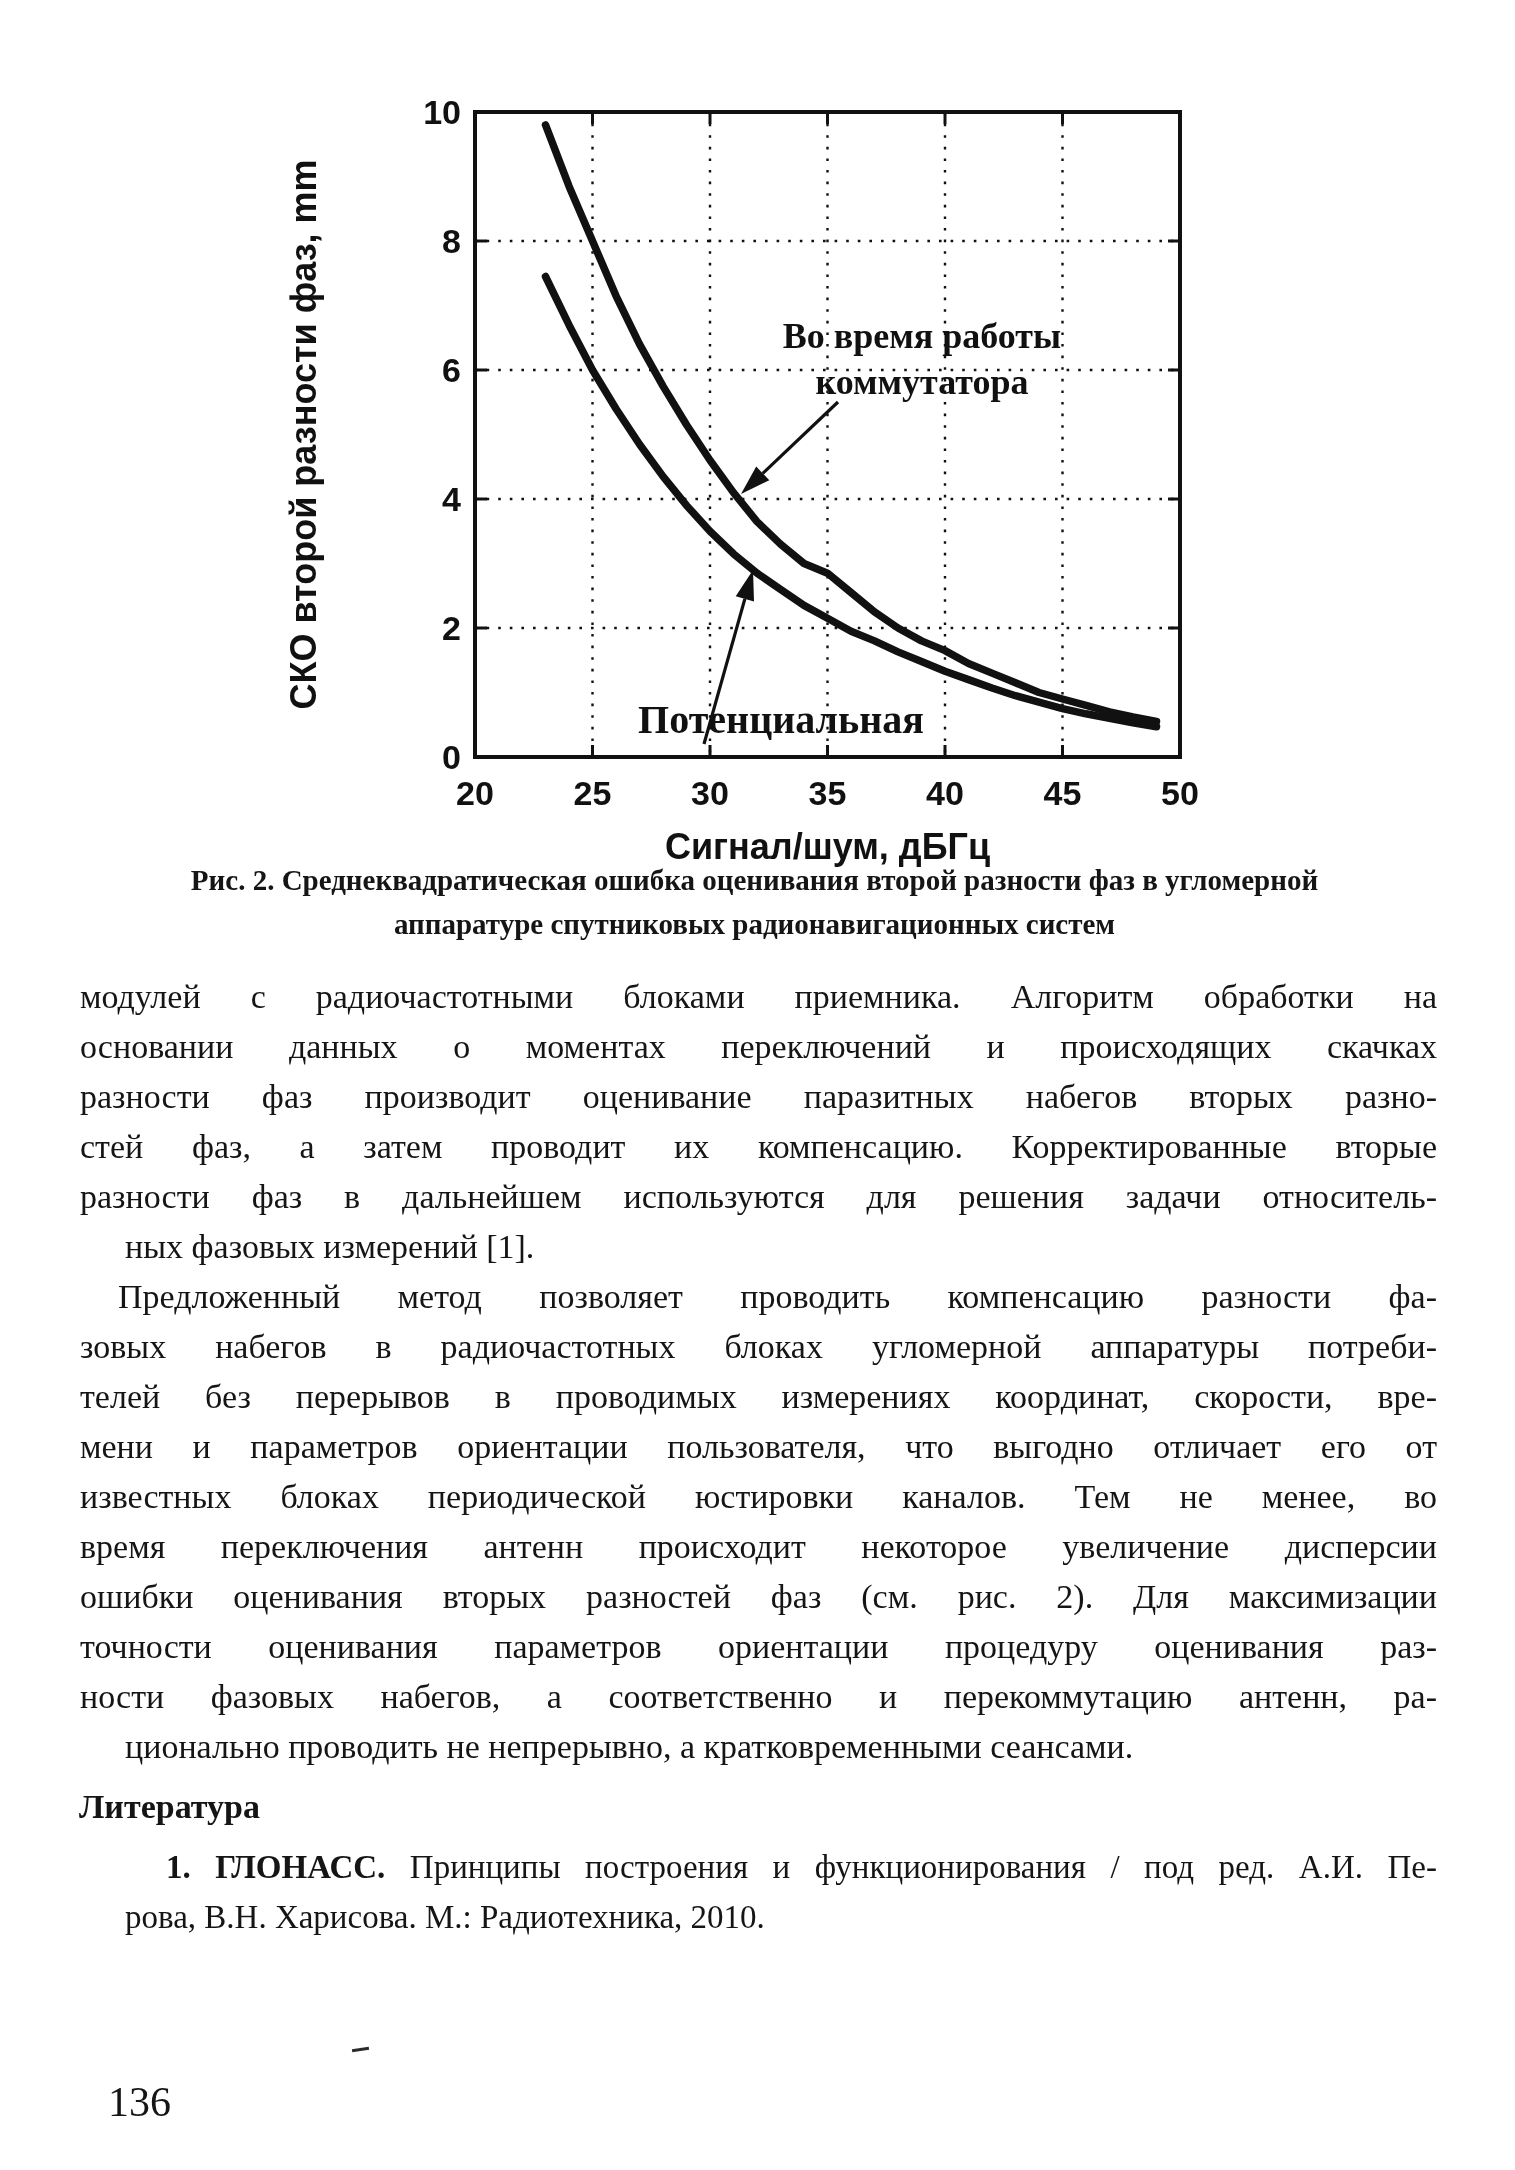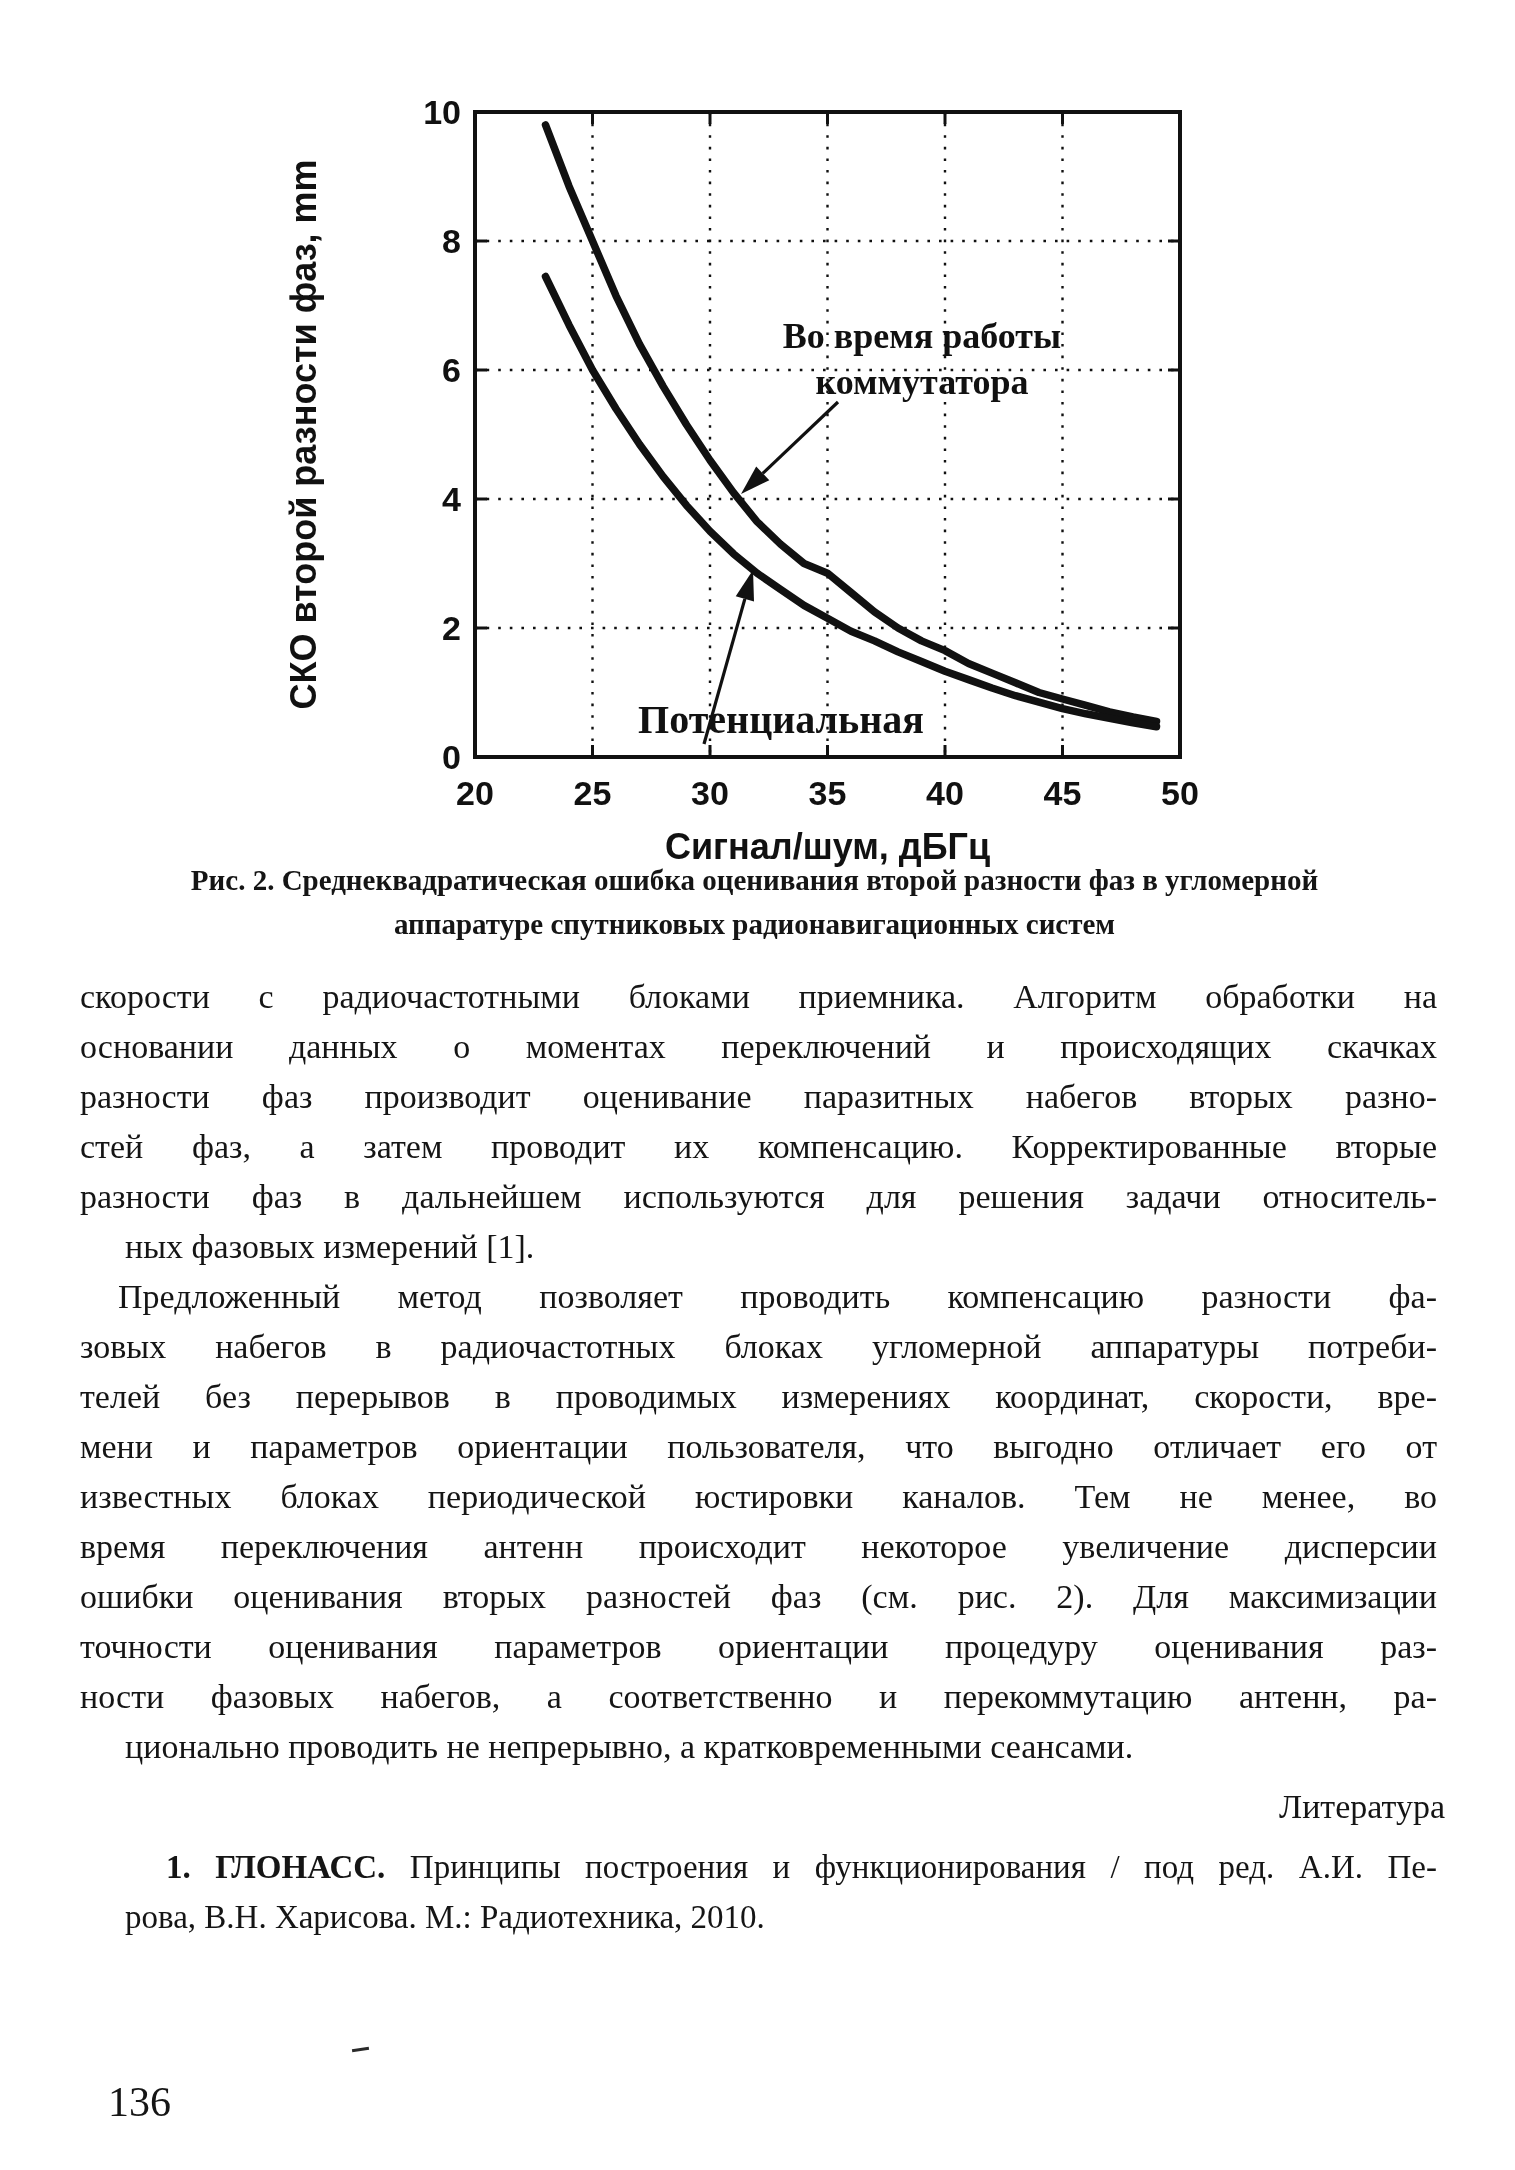--- a/index.html
+++ b/index.html
@@ -20,22 +20,22 @@
     text-align:center;font-weight:bold;font-size:29px;line-height:44px;
   }
   .body-text{
     position:absolute;left:80px;top:972px;width:1357px;
     font-size:34px;
   }
   .t-line{height:50px;line-height:50px;text-align:justify;text-align-last:justify;white-space:nowrap;}
   .t-line.last{text-align-last:left;margin-left:45px;}
   .t-line.indent{text-indent:38px;}
   .lit-heading{
-    position:absolute;left:88px;top:1782px;width:1357px;height:50px;line-height:50px;
-    text-align:right;font-weight:normal;font-size:34px;
+    position:absolute;left:79px;top:1782px;width:1357px;height:50px;line-height:50px;
+    text-align:left;font-weight:bold;font-size:34px;
   }
   .reference{
     position:absolute;left:80px;top:1842px;width:1357px;font-size:33px;
   }
   .reference .t-line{height:50px;line-height:50px;}
   .ref-bold{font-weight:bold;margin-left:48px;}
   .page-number{
     position:absolute;left:108px;top:2078px;font-size:42px;
   }
   .stray-mark{
@@ -111,21 +111,21 @@
       <polygon points="753,570 735.7236937035249,596.3016965374931 754.0123483996973,601.4519498714727" fill="#111111"></polygon>
     </svg>
 
   <div class="caption" id="caption">
       <div>Рис. 2. Среднеквадратическая ошибка оценивания второй разности фаз в угломерной</div>
       <div>аппаратуре спутниковых радионавигационных систем</div>
     </div>
 
   <div class="body-text" id="body-text">
       <div>
-        <div class="t-line">скорости с радиочастотными блоками приемника. Алгоритм обработки на</div>
+        <div class="t-line">модулей с радиочастотными блоками приемника. Алгоритм обработки на</div>
         <div class="t-line">основании данных о моментах переключений и происходящих скачках</div>
         <div class="t-line">разности фаз производит оценивание паразитных набегов вторых разно-</div>
         <div class="t-line">стей фаз, а затем проводит их компенсацию. Корректированные вторые</div>
         <div class="t-line">разности фаз в дальнейшем используются для решения задачи относитель-</div>
         <div class="t-line last">ных фазовых измерений [1].</div>
       </div>
       <div>
         <div class="t-line indent">Предложенный метод позволяет проводить компенсацию разности фа-</div>
         <div class="t-line">зовых набегов в радиочастотных блоках угломерной аппаратуры потреби-</div>
         <div class="t-line">телей без перерывов в проводимых измерениях координат, скорости, вре-</div>

